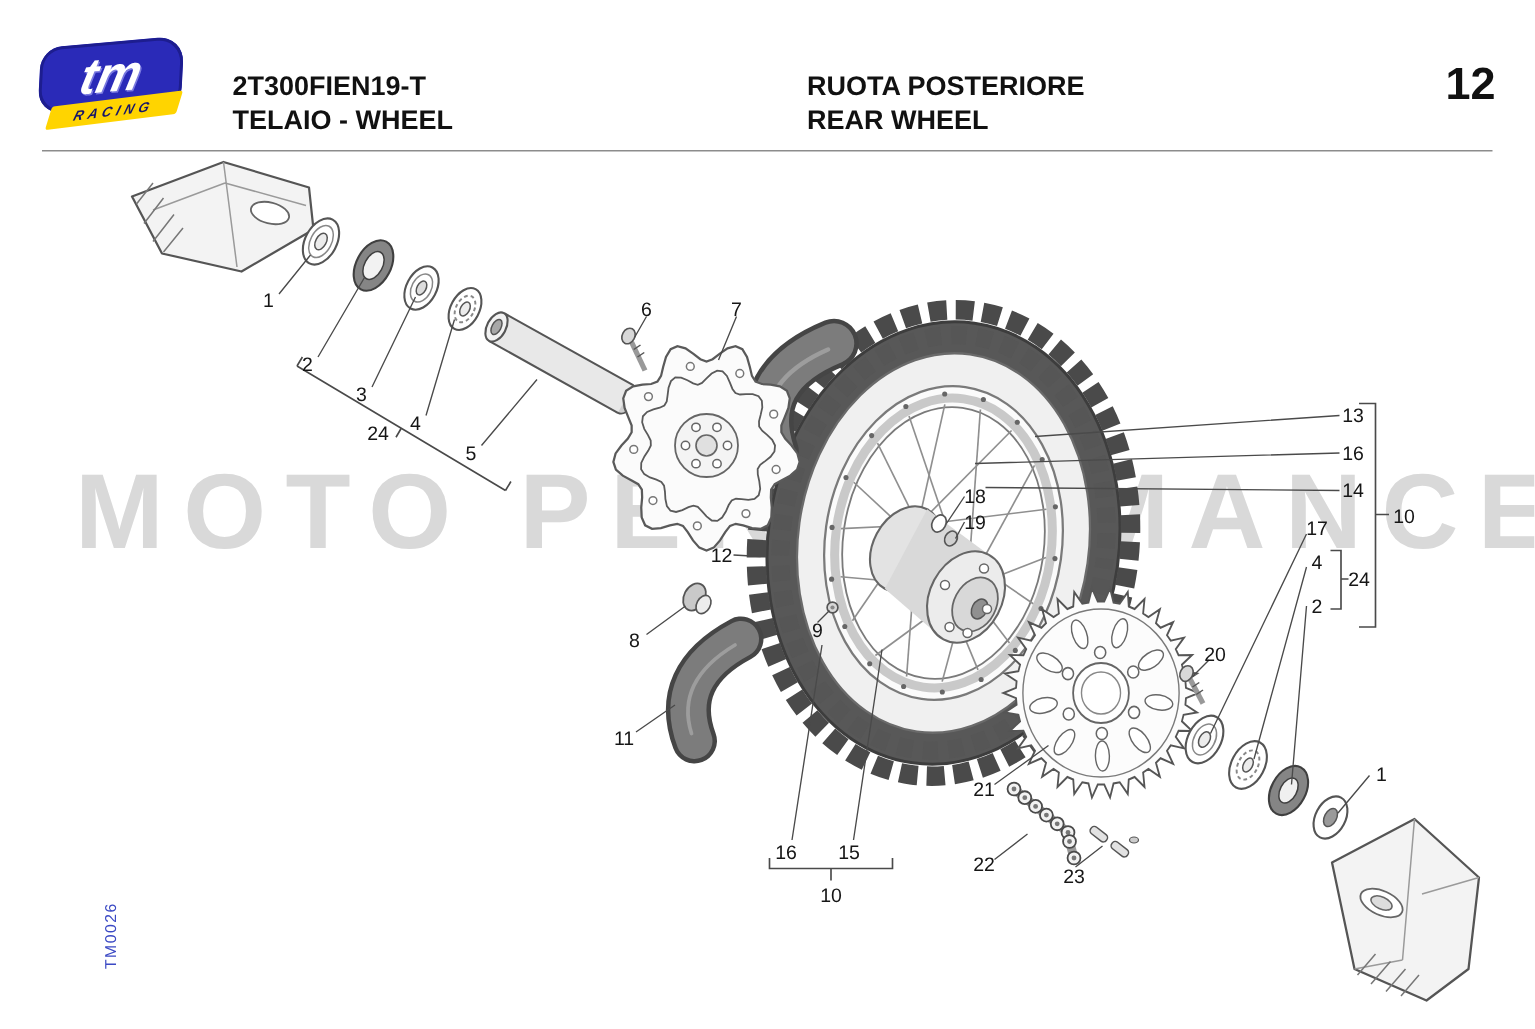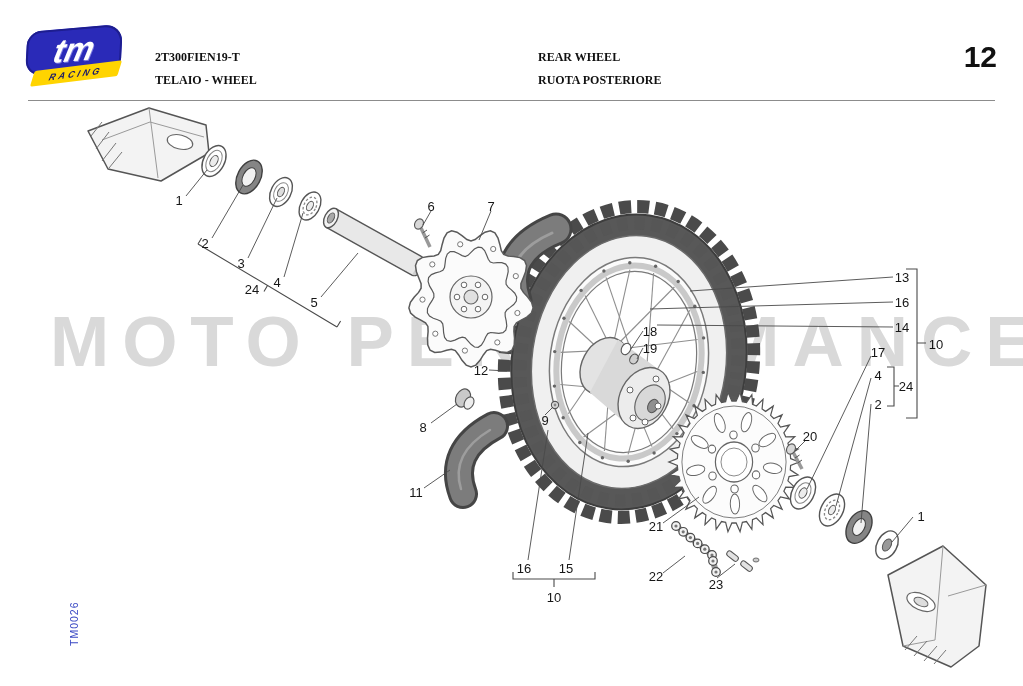--- a/index.html
+++ b/index.html
@@ -13,21 +13,21 @@
   .logo-blue{position:absolute;left:0;top:0;width:96px;height:44px;background:#2a2ab8;
              border-radius:14px 18px 10px 16px;transform:rotate(-5deg) skewX(-8deg);
              display:flex;align-items:center;justify-content:center;box-shadow:0 0 0 2px #1d1d8f inset;}
   .logo-tm{font-style:italic;font-weight:bold;font-size:33px;color:#fff;
            text-shadow:1px 1px 0 #7a7ae0;transform:skewX(-10deg);}
   .logo-yellow{position:absolute;left:6px;top:38px;width:88px;height:15px;background:#ffd400;
                transform:rotate(-7deg) skewX(-24deg);display:flex;align-items:center;justify-content:center;
                font-size:9px;font-weight:bold;font-style:italic;letter-spacing:3px;color:#15156b;border-radius:2px;}
   .head-left{left:155px;top:46px;}
   .head-center{left:538px;top:46px;}
-  .head-line{font-size:12px;font-weight:bold;line-height:23px;white-space:nowrap;font-family:Liberation Serif, serif;}
+  .head-line{font-size:18px;font-weight:bold;line-height:23px;white-space:nowrap;}
   .page-num{right:26px;top:40px;font-size:30px;font-weight:bold;}
   .rule{position:absolute;left:28px;right:28px;top:100px;border-top:1.5px solid #8c8c8c;z-index:3;}
   .doc-code{position:absolute;left:68px;top:646px;transform:rotate(-90deg);transform-origin:0 0;
             color:#3b49c4;font-size:10.5px;z-index:3;letter-spacing:1px;}
   #diagram text{font:13px "Liberation Sans",sans-serif;fill:#161616;text-anchor:middle;dominant-baseline:central;}
 </style>
 </head>
 <body>
 
 <div class="page">
@@ -42,22 +42,22 @@
       <span>RACING</span>
     </div>
   </div>
 
   <div class="hdr head-left" style="position:absolute;">
     <div class="head-line">2T300FIEN19-T</div>
     <div class="head-line">TELAIO - WHEEL</div>
   </div>
 
   <div class="hdr head-center" style="position:absolute;">
+    <div class="head-line">RUOTA POSTERIORE</div>
     <div class="head-line">REAR WHEEL</div>
-    <div class="head-line">RUOTA POSTERIORE</div>
   </div>
 
   <div class="hdr page-num" style="position:absolute;">12</div>
   <div class="rule"></div>
 
   <div class="doc-code">TM0026</div>
 
   <svg id="diagram" width="1023" height="686" viewBox="0 0 1023 686">
 
     <g>

